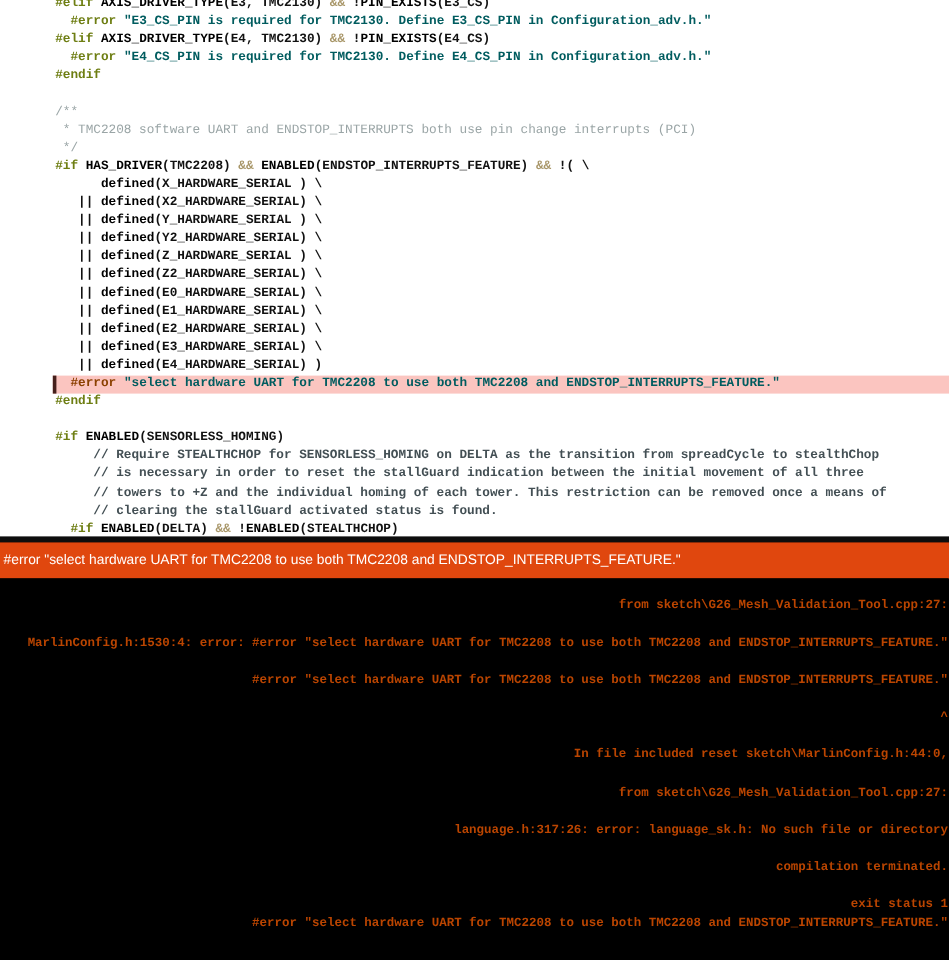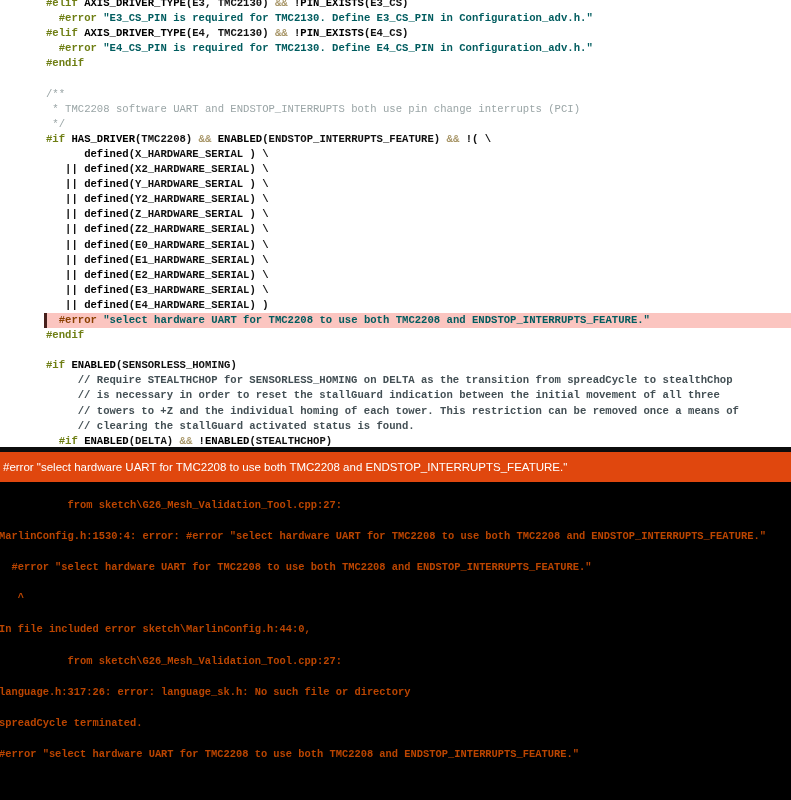--- a/index.html
+++ b/index.html
@@ -55,21 +55,21 @@
     display:flex;align-items:center;
     color:var(--errbar_text);font-size:11.5px;padding-left:3px;box-sizing:border-box;
   }
   .console{
     width:791px;height:318px;background:var(--console_bg);overflow:hidden;
     font-family:"Liberation Mono","DejaVu Sans Mono",monospace;
     font-size:10.4px;font-weight:700;line-height:15.6px;
     color:var(--console_text);
     margin-left:-1px;
   }
-  .con-line{height:15.6px;white-space:pre;}
+  .con-line{height:15.6px;white-space:pre;text-align:right;}
 </style>
 </head>
 <body>
 
 <div class="editor">
   <pre class="code"><div class="cl"><span class="tk-d">#elif</span><span class="tk-p"> </span><span class="tk-m">AXIS_DRIVER_TYPE</span><span class="tk-p">(E3, TMC2130) </span><span class="tk-o">&amp;&amp;</span><span class="tk-p"> !</span><span class="tk-m">PIN_EXISTS</span><span class="tk-p">(E3_CS)</span></div><div class="cl"><span class="tk-p">  </span><span class="tk-d">#error</span><span class="tk-p"> </span><span class="tk-s">"E3_CS_PIN is required for TMC2130. Define E3_CS_PIN in Configuration_adv.h."</span></div><div class="cl"><span class="tk-d">#elif</span><span class="tk-p"> </span><span class="tk-m">AXIS_DRIVER_TYPE</span><span class="tk-p">(E4, TMC2130) </span><span class="tk-o">&amp;&amp;</span><span class="tk-p"> !</span><span class="tk-m">PIN_EXISTS</span><span class="tk-p">(E4_CS)</span></div><div class="cl"><span class="tk-p">  </span><span class="tk-d">#error</span><span class="tk-p"> </span><span class="tk-s">"E4_CS_PIN is required for TMC2130. Define E4_CS_PIN in Configuration_adv.h."</span></div><div class="cl"><span class="tk-d">#endif</span></div><div class="cl"></div><div class="cl"><span class="tk-c1">/**</span></div><div class="cl"><span class="tk-c1"> * TMC2208 software UART and ENDSTOP_INTERRUPTS both use pin change interrupts (PCI)</span></div><div class="cl"><span class="tk-c1"> */</span></div><div class="cl"><span class="tk-d">#if</span><span class="tk-p"> </span><span class="tk-m">HAS_DRIVER</span><span class="tk-p">(TMC2208) </span><span class="tk-o">&amp;&amp;</span><span class="tk-p"> </span><span class="tk-m">ENABLED</span><span class="tk-p">(ENDSTOP_INTERRUPTS_FEATURE) </span><span class="tk-o">&amp;&amp;</span><span class="tk-p"> !( \</span></div><div class="cl"><span class="tk-p">      </span><span class="tk-m">defined</span><span class="tk-p">(X_HARDWARE_SERIAL ) \</span></div><div class="cl"><span class="tk-p">   || </span><span class="tk-m">defined</span><span class="tk-p">(X2_HARDWARE_SERIAL) \</span></div><div class="cl"><span class="tk-p">   || </span><span class="tk-m">defined</span><span class="tk-p">(Y_HARDWARE_SERIAL ) \</span></div><div class="cl"><span class="tk-p">   || </span><span class="tk-m">defined</span><span class="tk-p">(Y2_HARDWARE_SERIAL) \</span></div><div class="cl"><span class="tk-p">   || </span><span class="tk-m">defined</span><span class="tk-p">(Z_HARDWARE_SERIAL ) \</span></div><div class="cl"><span class="tk-p">   || </span><span class="tk-m">defined</span><span class="tk-p">(Z2_HARDWARE_SERIAL) \</span></div><div class="cl"><span class="tk-p">   || </span><span class="tk-m">defined</span><span class="tk-p">(E0_HARDWARE_SERIAL) \</span></div><div class="cl"><span class="tk-p">   || </span><span class="tk-m">defined</span><span class="tk-p">(E1_HARDWARE_SERIAL) \</span></div><div class="cl"><span class="tk-p">   || </span><span class="tk-m">defined</span><span class="tk-p">(E2_HARDWARE_SERIAL) \</span></div><div class="cl"><span class="tk-p">   || </span><span class="tk-m">defined</span><span class="tk-p">(E3_HARDWARE_SERIAL) \</span></div><div class="cl"><span class="tk-p">   || </span><span class="tk-m">defined</span><span class="tk-p">(E4_HARDWARE_SERIAL) )</span></div><div class="cl hl"><span class="caret"></span><span class="tk-p">  </span><span class="tk-dh">#error</span><span class="tk-p"> </span><span class="tk-s">"select hardware UART for TMC2208 to use both TMC2208 and ENDSTOP_INTERRUPTS_FEATURE."</span></div><div class="cl"><span class="tk-d">#endif</span></div><div class="cl"></div><div class="cl"><span class="tk-d">#if</span><span class="tk-p"> </span><span class="tk-m">ENABLED</span><span class="tk-p">(SENSORLESS_HOMING)</span></div><div class="cl"><span class="tk-p">  </span><span class="tk-c2">// Require STEALTHCHOP for SENSORLESS_HOMING on DELTA as the transition from spreadCycle to stealthChop</span></div><div class="cl"><span class="tk-p">  </span><span class="tk-c2">// is necessary in order to reset the stallGuard indication between the initial movement of all three</span></div><div class="cl"><span class="tk-p">  </span><span class="tk-c2">// towers to +Z and the individual homing of each tower. This restriction can be removed once a means of</span></div><div class="cl"><span class="tk-p">  </span><span class="tk-c2">// clearing the stallGuard activated status is found.</span></div><div class="cl"><span class="tk-p">  </span><span class="tk-d">#if</span><span class="tk-p"> </span><span class="tk-m">ENABLED</span><span class="tk-p">(DELTA) </span><span class="tk-o">&amp;&amp;</span><span class="tk-p"> !</span><span class="tk-m">ENABLED</span><span class="tk-p">(STEALTHCHOP)</span></div></pre>
 </div>
 
 <div class="divider"></div>
 
@@ -80,22 +80,23 @@
 <div class="console">
     <div class="con-line"></div>
     <div class="con-line">           from sketch\G26_Mesh_Validation_Tool.cpp:27:</div>
     <div class="con-line"></div>
     <div class="con-line">MarlinConfig.h:1530:4: error: #error "select hardware UART for TMC2208 to use both TMC2208 and ENDSTOP_INTERRUPTS_FEATURE."</div>
     <div class="con-line"></div>
     <div class="con-line">  #error "select hardware UART for TMC2208 to use both TMC2208 and ENDSTOP_INTERRUPTS_FEATURE."</div>
     <div class="con-line"></div>
     <div class="con-line">   ^</div>
     <div class="con-line"></div>
-    <div class="con-line">In file included error sketch\MarlinConfig.h:44:0,</div>
+    <div class="con-line">In file included reset sketch\MarlinConfig.h:44:0,</div>
     <div class="con-line"></div>
     <div class="con-line">           from sketch\G26_Mesh_Validation_Tool.cpp:27:</div>
     <div class="con-line"></div>
     <div class="con-line">language.h:317:26: error: language_sk.h: No such file or directory</div>
     <div class="con-line"></div>
-    <div class="con-line">spreadCycle terminated.</div>
+    <div class="con-line">compilation terminated.</div>
     <div class="con-line"></div>
+    <div class="con-line">exit status 1</div>
     <div class="con-line">#error "select hardware UART for TMC2208 to use both TMC2208 and ENDSTOP_INTERRUPTS_FEATURE."</div>
   </div>
 
 </body></html>

